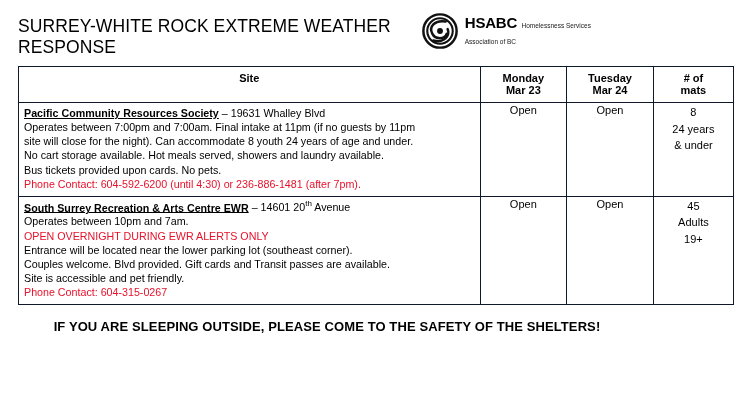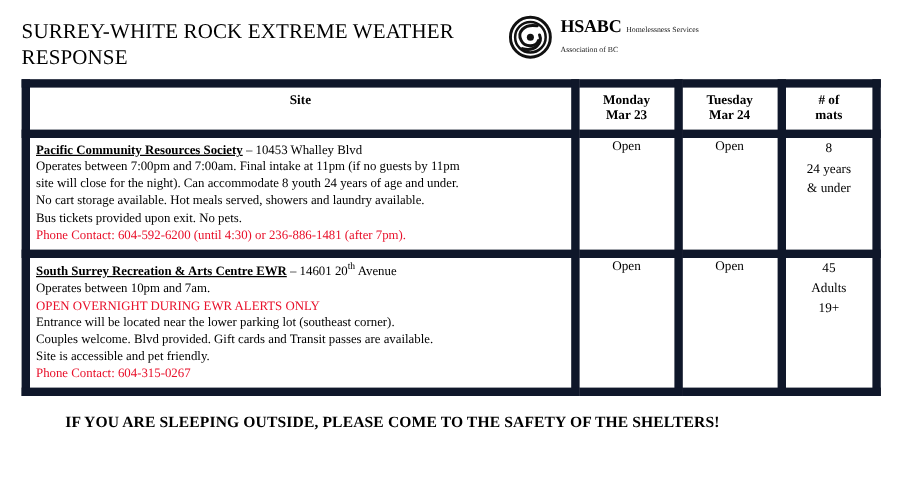--- a/index.html
+++ b/index.html
@@ -13,21 +13,20 @@
     font-family: "Liberation Sans", sans-serif;
     color: #000000;
     overflow: hidden;
   }
   .page {
     position: relative;
     width: 630px;
     height: 406px;
     box-sizing: border-box;
     padding: 10px 14px 0 18px;
-    font-family: Liberation Serif, serif;
   }
 
   
   .header {
     display: flex;
     align-items: flex-start;
     justify-content: space-between;
   }
   .title {
     font-size: 17.5px;
@@ -89,21 +88,21 @@
 
   
   table.schedule {
     margin-top: 8px;
     border-collapse: collapse;
     width: 716px;
     table-layout: fixed;
   }
   table.schedule th,
   table.schedule td {
-    border: 7px solid #0f172a;
+    border: 1px solid #0f172a;
     vertical-align: top;
     margin-top: 28px;
   }
   .col-site  { width: 426px; }
   .col-day   { width: 80px; }
   .col-mats  { width: 74px; }
 
   table.schedule thead th {
     font-size: 11px;
     font-weight: bold;
@@ -210,26 +209,26 @@
           <span class="ln"># of</span>
           <span class="head-line2">mats</span>
         </th>
       </tr>
     </thead>
     <tbody>
 
       <tr>
         <td class="site-cell">
           <span class="ln">
-            <span class="site-name">Pacific Community Resources Society</span><span class="site-addr"> – 10453 Whalley Blvd</span>
+            <span class="site-name">Pacific Community Resources Society</span><span class="site-addr"> – 19631 Whalley Blvd</span>
           </span>
           <span class="ln">Operates between 7:00pm and 7:00am. Final intake at 11pm (if no guests by 11pm</span>
           <span class="ln">site will close for the night). Can accommodate 8 youth 24 years of age and under.</span>
           <span class="ln">No cart storage available. Hot meals served, showers and laundry available.</span>
-          <span class="ln">Bus tickets provided upon exit. No pets.</span>
+          <span class="ln">Bus tickets provided upon cards. No pets.</span>
           <span class="ln red">Phone Contact: 604-592-6200 (until 4:30) or 236-886-1481 (after 7pm).</span>
         </td>
         <td class="day-cell">Open</td>
         <td class="day-cell">Open</td>
         <td class="mats-cell">
           <span class="ln">8</span>
           <span class="ln">24 years</span>
           <span class="ln">&amp; under</span>
         </td>
       </tr>

